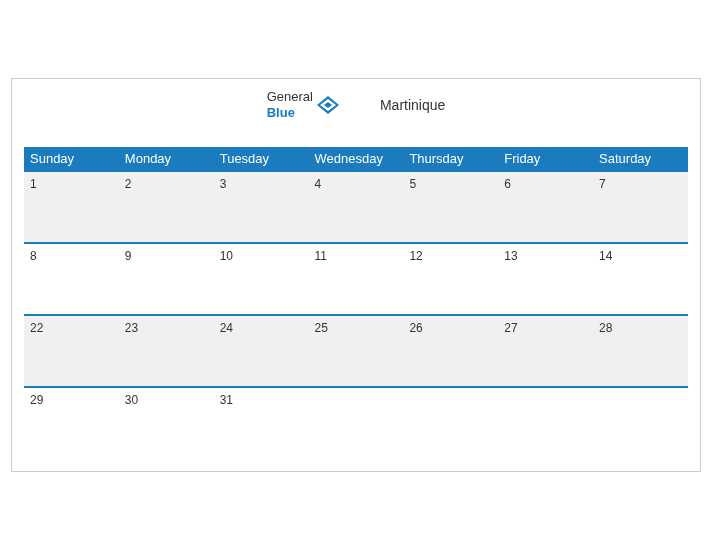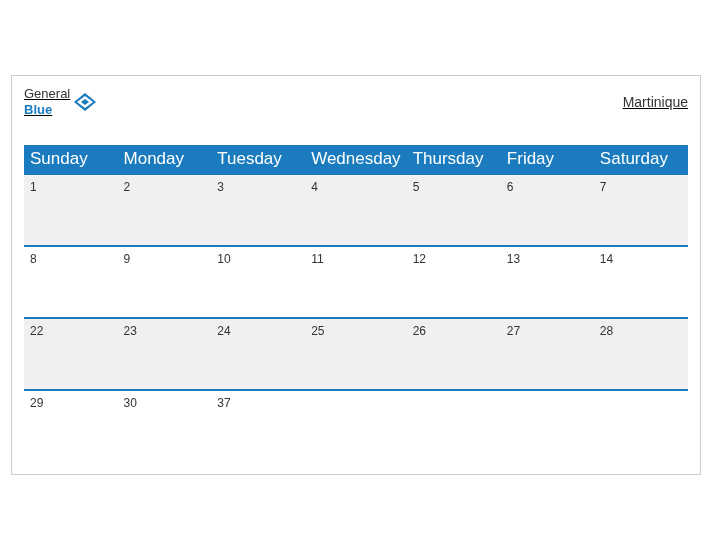--- a/index.html
+++ b/index.html
@@ -13,24 +13,23 @@
       align-items: center;
     }
     .calendar-container {
       width: 690px;
       background: #fff;
       border: 1px solid #ccc;
       padding: 10px 12px 12px;
     }
     .calendar-header {
       display: flex;
-      justify-content: space-between;
+      justify-content: center;
       align-items: center;
       margin-bottom: 27px;
-      text-decoration: underline;
     }
     .logo {
       display: flex;
       align-items: center;
       gap: 4px;
     }
     .logo-text {
       font-size: 13px;
       color: #333;
       line-height: 1.2;
@@ -62,21 +61,21 @@
     }
     .calendar-grid {
       width: 100%;
       border-collapse: collapse;
     }
     .calendar-grid thead tr {
       background: #1a7bbf;
       color: white;
     }
     .calendar-grid thead th {
-      font-size: 17px;
+      font-size: 13px;
       font-weight: normal;
       padding: 4px 6px;
       text-align: left;
       border: none;
       width: calc(100% / 7);
       margin-top: 8px;
     }
     .calendar-grid tbody tr {
       height: 72px;
       vertical-align: top;
@@ -151,21 +150,21 @@
           <td>23</td>
           <td>24</td>
           <td>25</td>
           <td>26</td>
           <td>27</td>
           <td>28</td>
         </tr>
         <tr>
           <td>29</td>
           <td>30</td>
-          <td>37</td>
+          <td>31</td>
           <td></td>
           <td></td>
           <td></td>
           <td></td>
         </tr>
       </tbody>
   </table>
 </div>
 
 </body></html>

